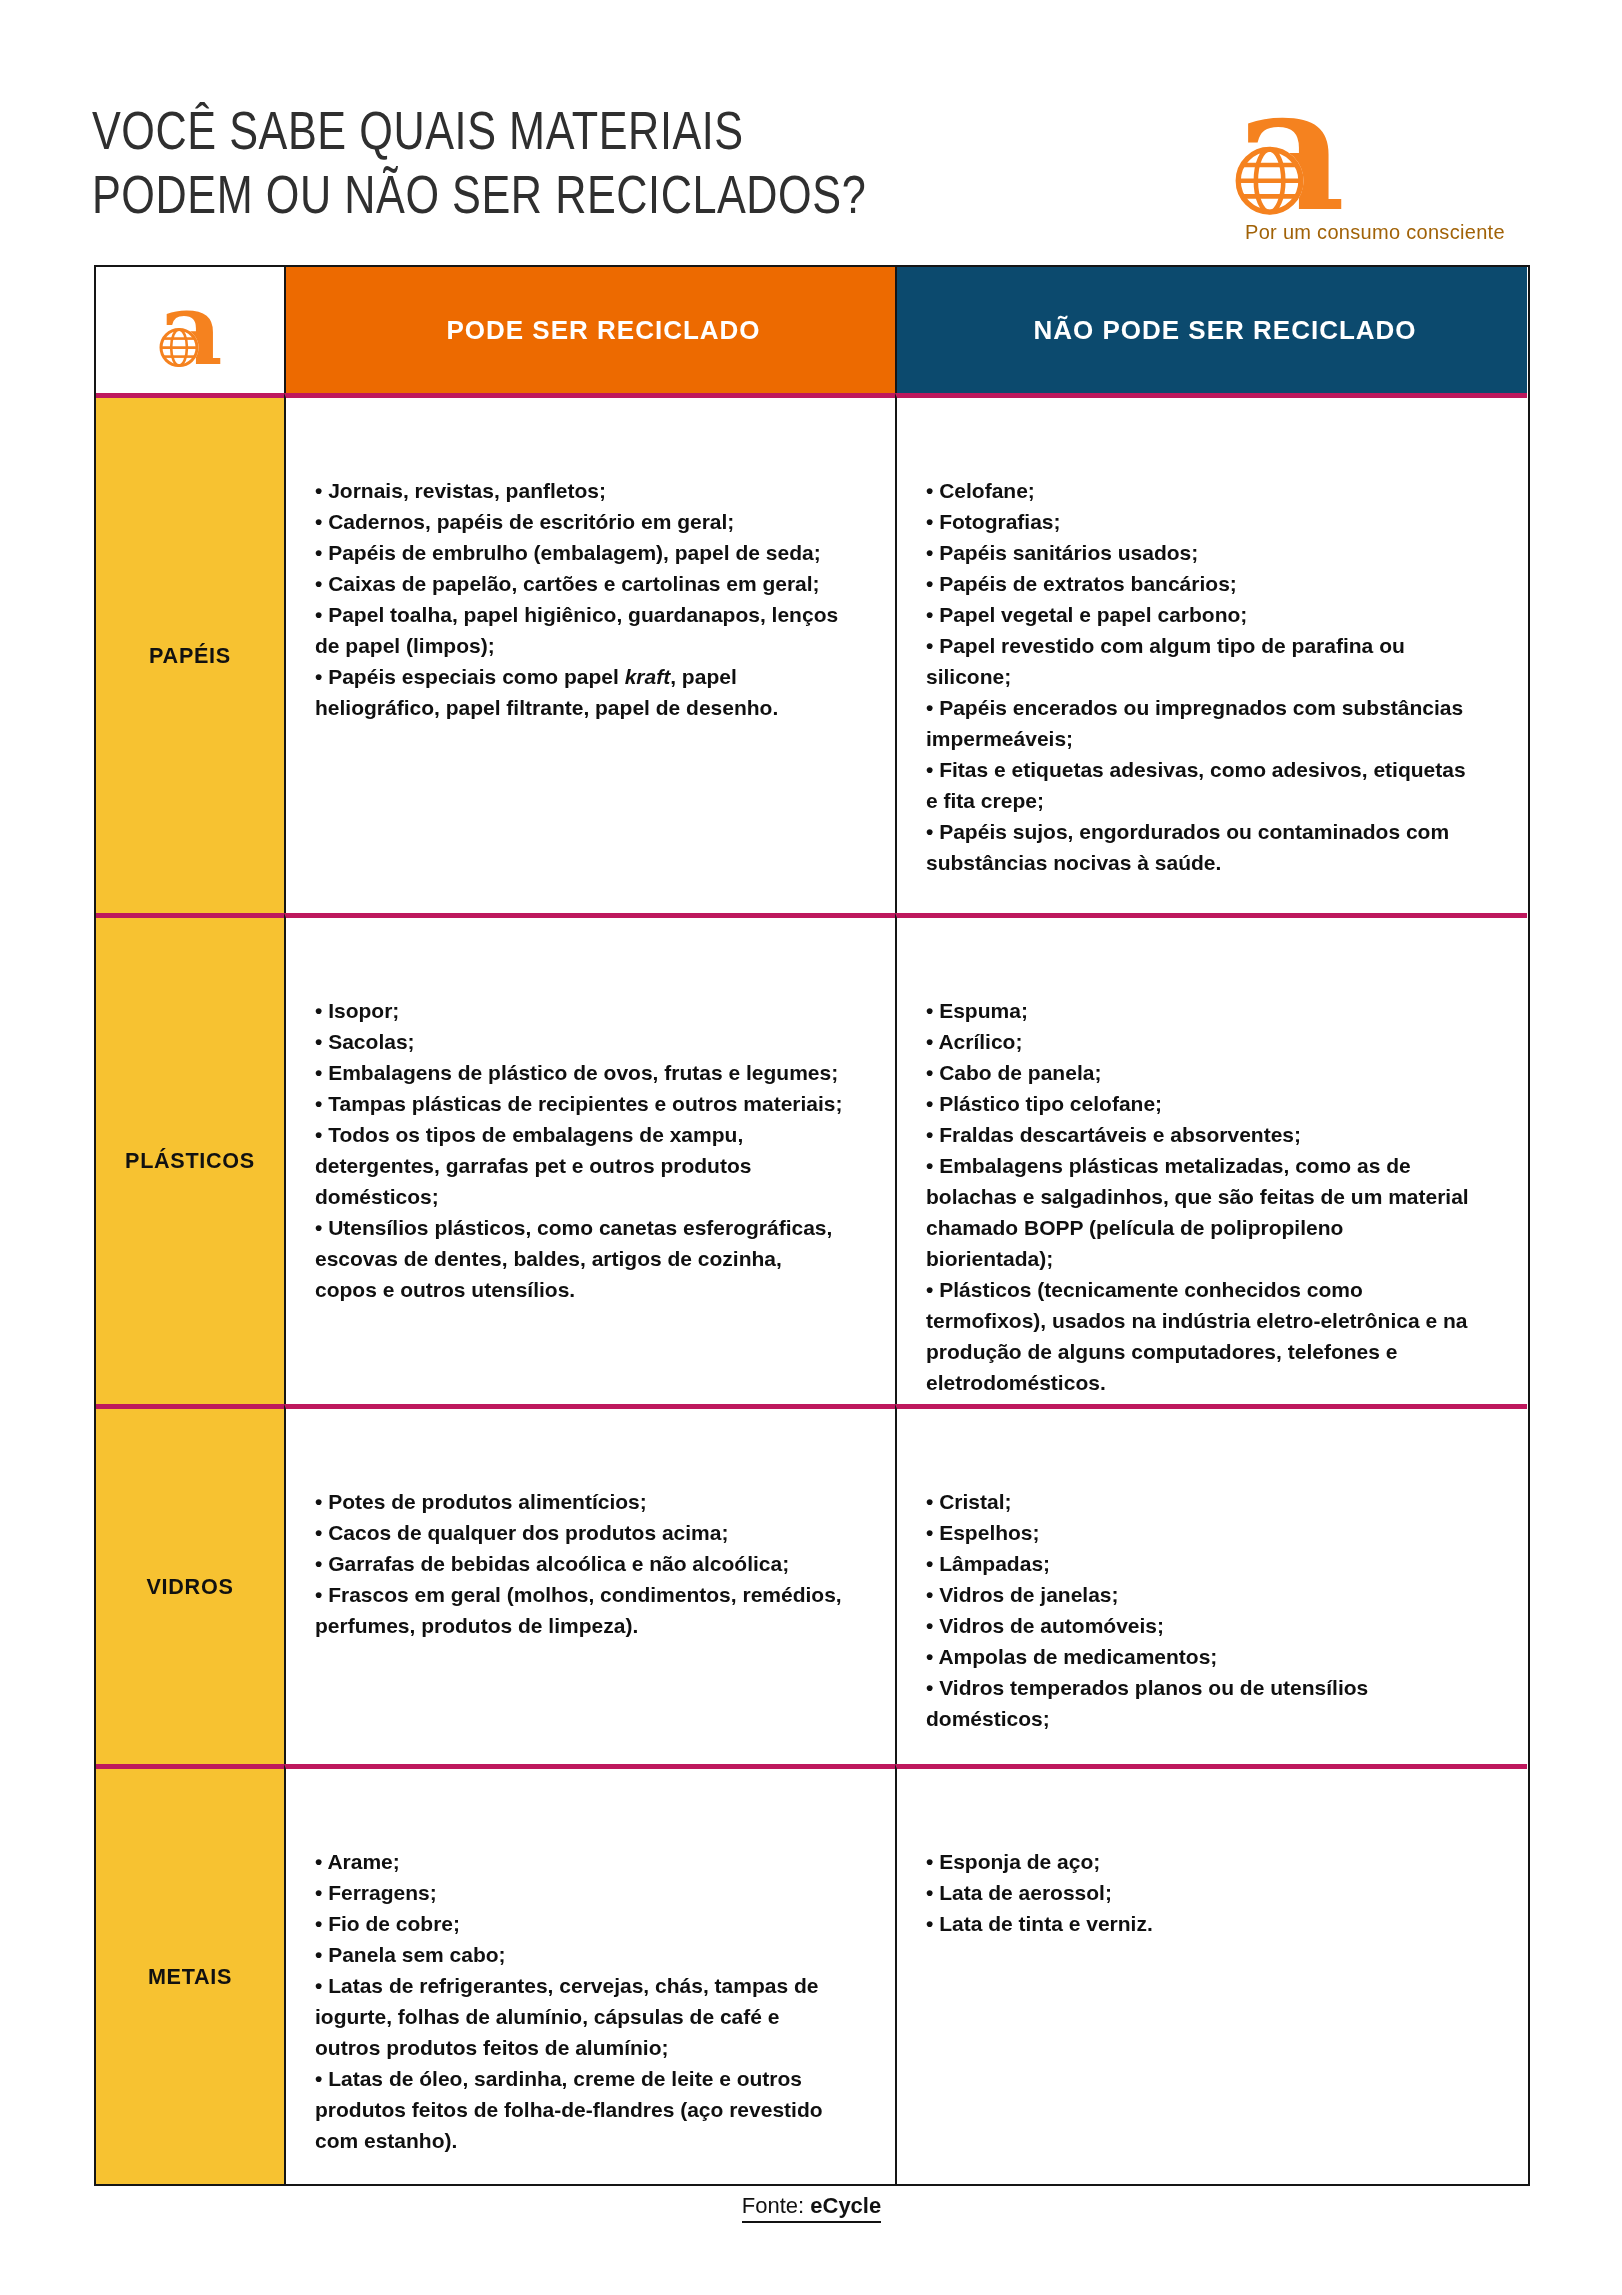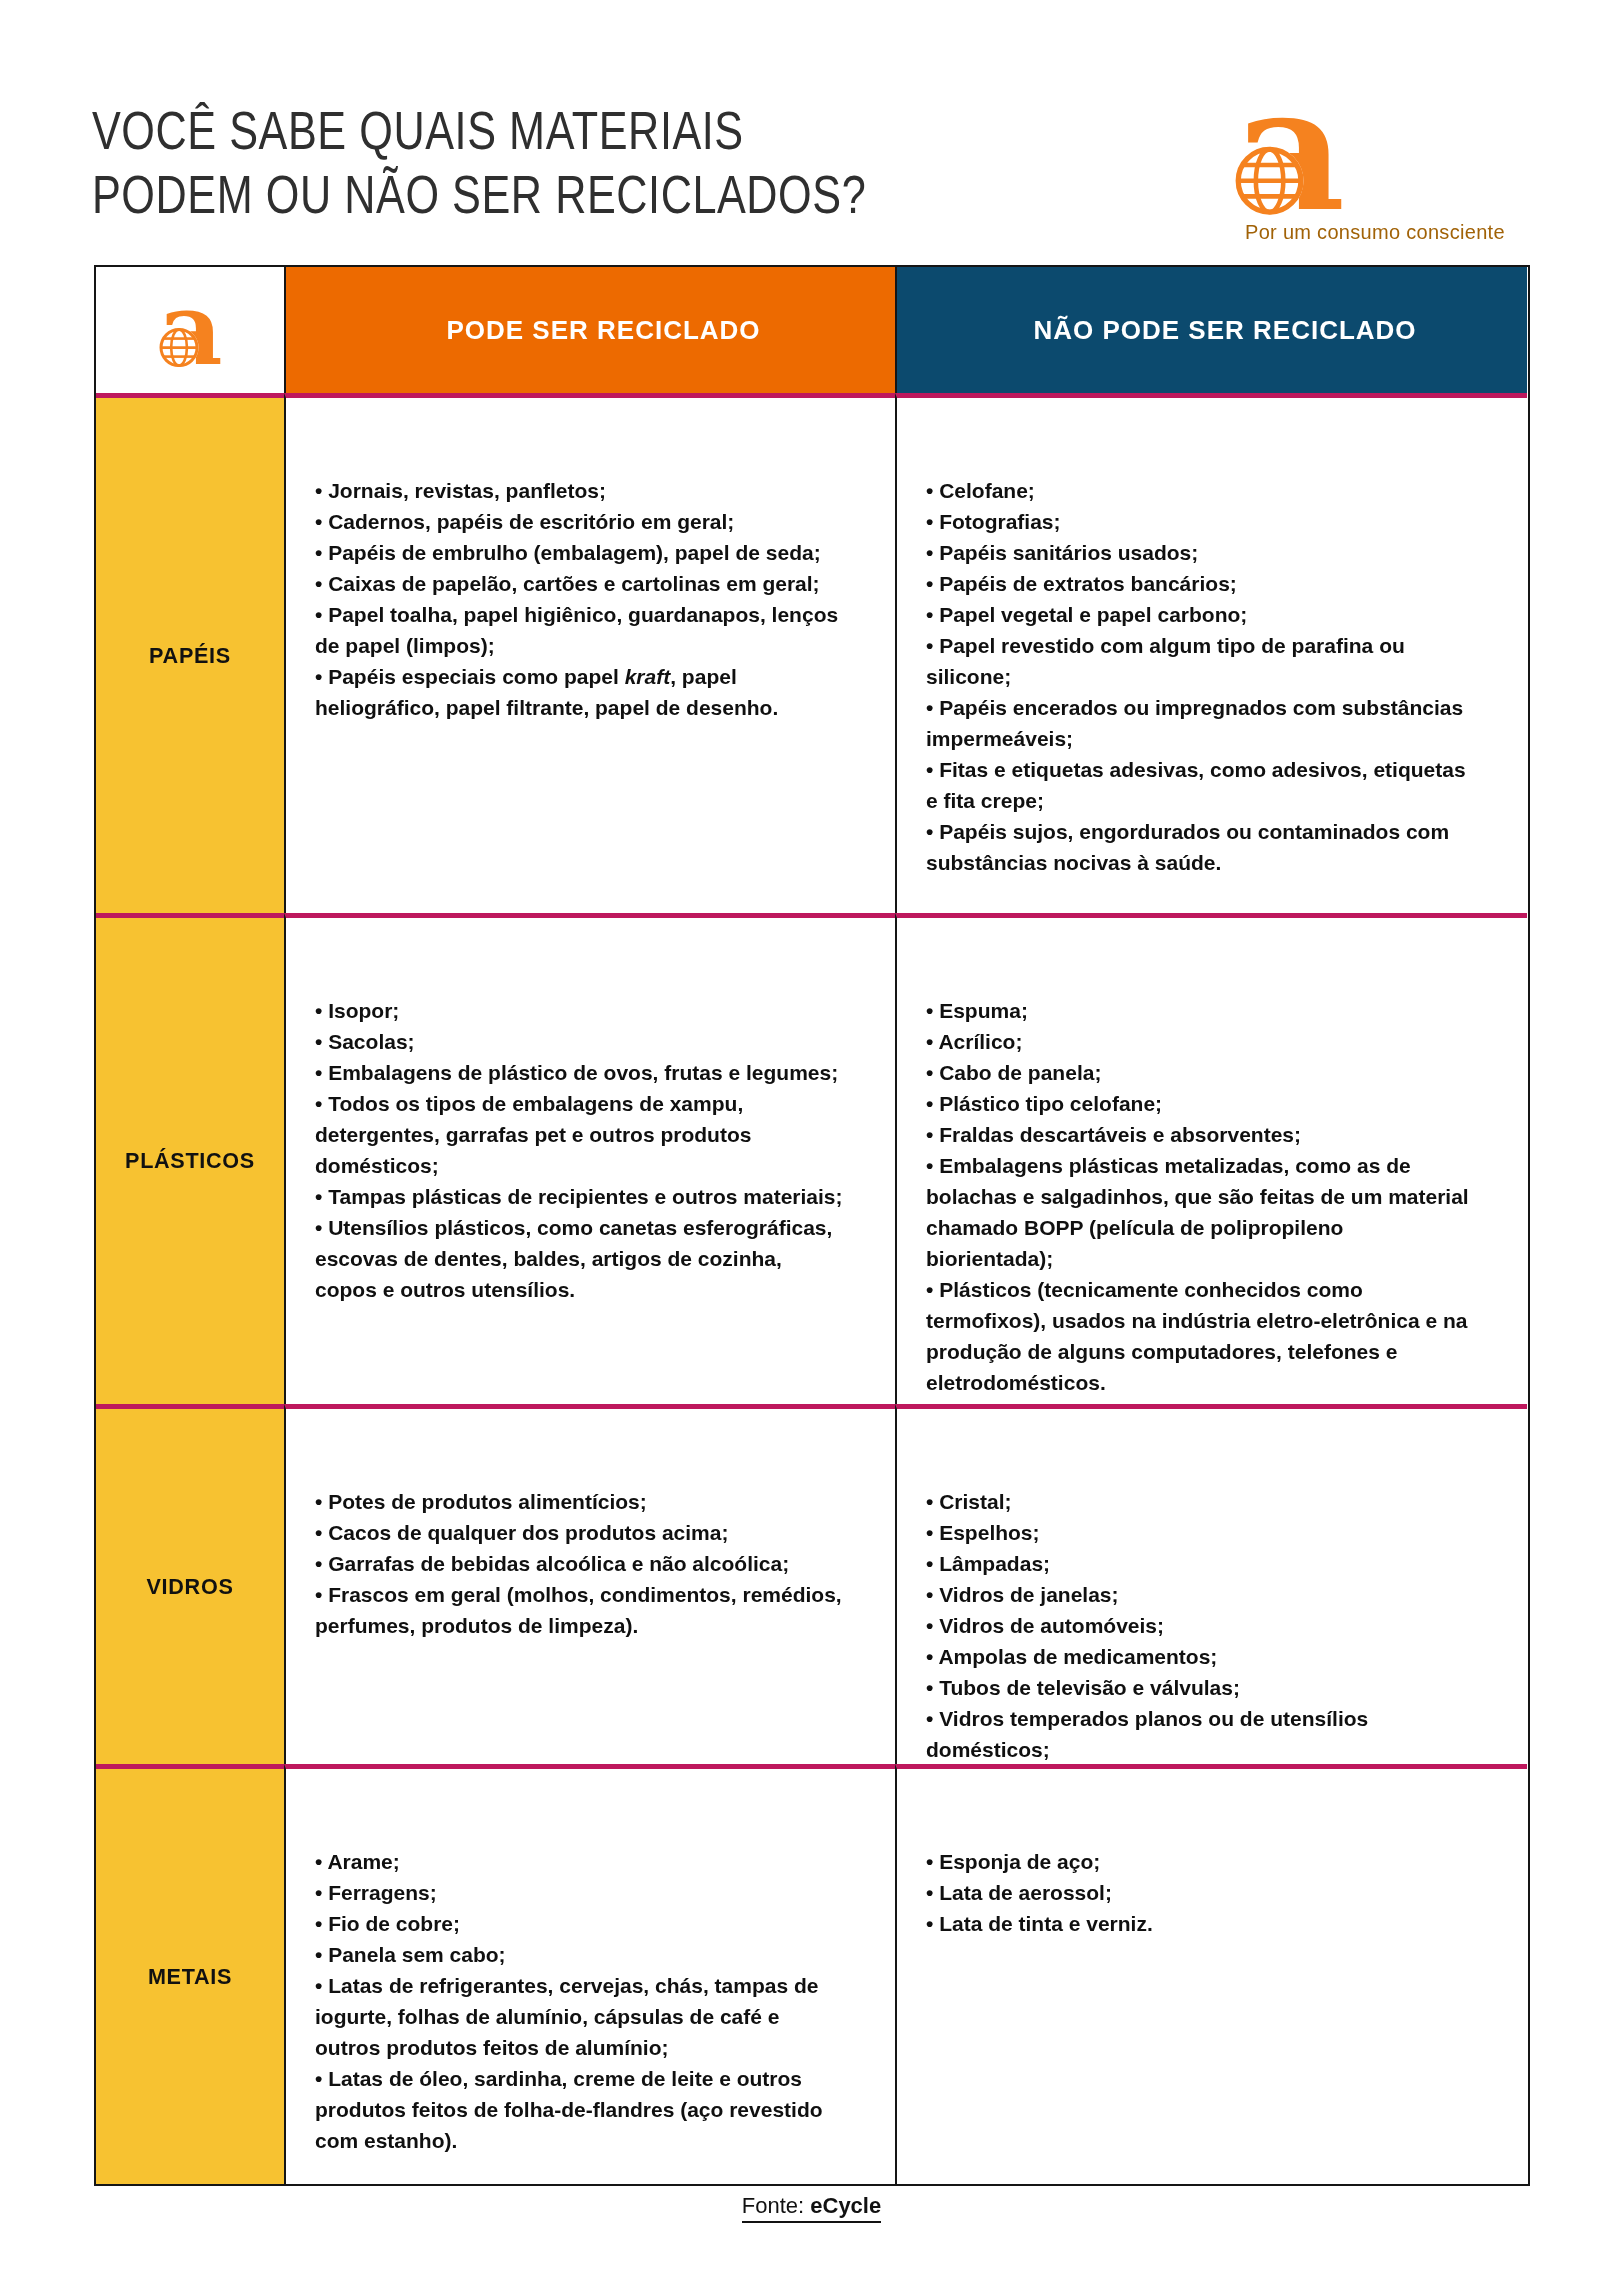--- a/index.html
+++ b/index.html
@@ -135,22 +135,22 @@
     <div class="li">• Papéis sujos, engordurados ou contaminados com substâncias nocivas à saúde.</div>
   </div>
 
   <div class="cell catcell bt">
     <span>PLÁSTICOS</span>
   </div>
   <div class="cell content bl bt">
     <div class="li">• Isopor;</div>
     <div class="li">• Sacolas;</div>
     <div class="li">• Embalagens de plástico de ovos, frutas e legumes;</div>
+    <div class="li">• Tampas plásticas de recipientes e outros materiais;</div>
     <div class="li">• Todos os tipos de embalagens de xampu, detergentes, garrafas pet e outros produtos domésticos;</div>
-    <div class="li">• Tampas plásticas de recipientes e outros materiais;</div>
     <div class="li">• Utensílios plásticos, como canetas esferográficas, escovas de dentes, baldes, artigos de cozinha, copos e outros utensílios.</div>
   </div>
   <div class="cell content nao bl bt">
     <div class="li">• Espuma;</div>
     <div class="li">• Acrílico;</div>
     <div class="li">• Cabo de panela;</div>
     <div class="li">• Plástico tipo celofane;</div>
     <div class="li">• Fraldas descartáveis e absorventes;</div>
     <div class="li">• Embalagens plásticas metalizadas, como as de bolachas e salgadinhos, que são feitas de um material chamado BOPP (película de polipropileno biorientada);</div>
     <div class="li">• Plásticos (tecnicamente conhecidos como termofixos), usados na indústria eletro-eletrônica e na produção de alguns computadores, telefones e eletrodomésticos.</div>
@@ -165,21 +165,20 @@
     <div class="li">• Garrafas de bebidas alcoólica e não alcoólica;</div>
     <div class="li">• Frascos em geral (molhos, condimentos, remédios, perfumes, produtos de limpeza).</div>
   </div>
   <div class="cell content nao bl bt">
     <div class="li">• Cristal;</div>
     <div class="li">• Espelhos;</div>
     <div class="li">• Lâmpadas;</div>
     <div class="li">• Vidros de janelas;</div>
     <div class="li">• Vidros de automóveis;</div>
     <div class="li">• Ampolas de medicamentos;</div>
-    <div class="li">• Tubos de televisão e válvulas;</div>
     <div class="li">• Vidros temperados planos ou de utensílios domésticos;</div>
   </div>
 
   <div class="cell catcell bt">
     <span>METAIS</span>
   </div>
   <div class="cell content bl bt">
     <div class="li">• Arame;</div>
     <div class="li">• Ferragens;</div>
     <div class="li">• Fio de cobre;</div>

